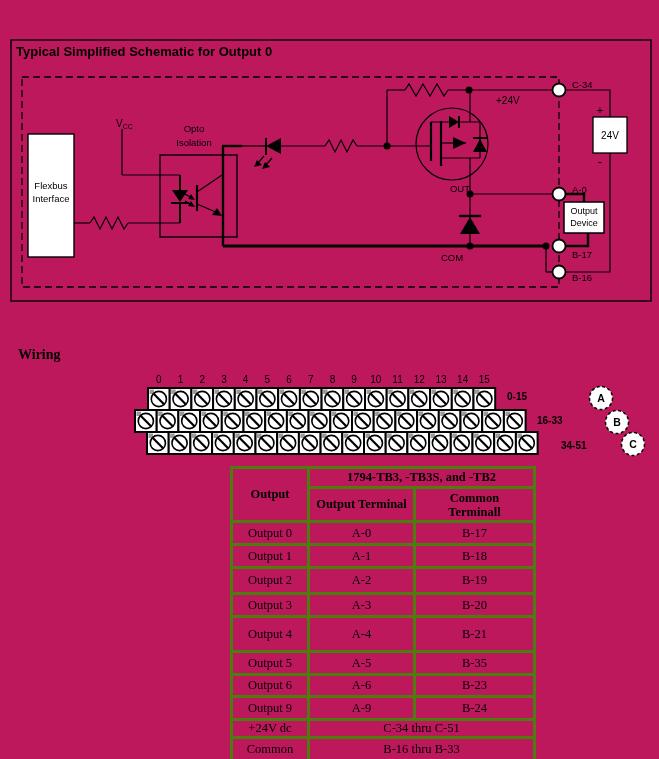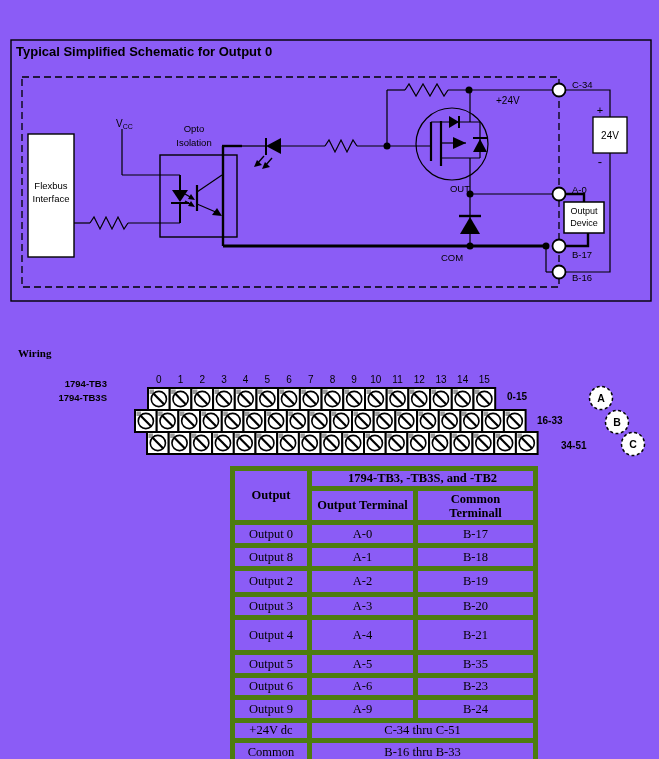--- a/index.html
+++ b/index.html
@@ -1,40 +1,40 @@
 <!DOCTYPE html>
 <html><head>
 <meta charset="utf-8">
 <style>
   html,body { margin:0; padding:0; background:#fff; }
   .page {
-    position:relative; width:659px; height:759px; background:#8b5cf6;
+    position:relative; width:659px; height:759px; background:#be185d;
     font-family:"Liberation Sans", sans-serif; color:#000;
     overflow:hidden;
   }
   svg { position:absolute; left:0; }
   svg text { font-family:"Liberation Sans", sans-serif; fill:#000; }
   #schematic-svg { top:0; }
   #wiring-svg   { top:360px; }
   .wiring-heading {
     position:absolute; left:18px; top:347px;
-    font-family:"Liberation Serif", serif; font-weight:bold; font-size:11px;
+    font-family:"Liberation Serif", serif; font-weight:bold; font-size:14px;
   }
   .module-labels {
     position:absolute; left:20px; top:377px; width:87px;
     text-align:right; font-weight:bold; font-size:9.5px; line-height:13.5px;
   }
   table.term-table {
     position:absolute; left:230px; top:466px;
     border-collapse:collapse; table-layout:fixed;
     font-family:"Liberation Serif", serif; font-size:12.5px;
     text-align:center;
   }
   table.term-table th, table.term-table td {
-    border:5px solid #4d7c0f; padding:0 2px; overflow:hidden;
+    border:3px solid #4d7c0f; padding:0 2px; overflow:hidden;
   }
   table.term-table th { font-weight:bold; }
   .hdr2 span { display:block; line-height:14px; }
 </style>
 </head>
 <body>
 
 <div class="page">
 
   <svg id="schematic-svg" width="659" height="315" viewBox="0 0 659 315">
@@ -164,24 +164,20 @@
       <circle cx="559" cy="272" r="6.5" fill="#fff" stroke="#000" stroke-width="1.8"></circle>
     </g>
     <text x="572" y="88" font-size="9.5">C-34</text>
     <text x="572" y="193" font-size="9.5">A-0</text>
     <text x="572" y="258" font-size="9.5">B-17</text>
     <text x="572" y="281" font-size="9.5">B-16</text>
   </svg>
 
   <div class="wiring-heading">Wiring</div>
 
-  <div class="module-labels">
-    <div>1794-TB3</div>
-    <div>1794-TB3S</div>
-  </div>
 
   <svg id="wiring-svg" width="659" height="110" viewBox="0 360 659 110">
     <g id="screws-layer">
         <g>
           <rect x="148" y="388" width="21.7" height="22" fill="#fff" stroke="#000" stroke-width="2"></rect>
           <rect x="149.5" y="389.5" width="4.5" height="4.5" fill="#9a9a9a"></rect>
           <circle cx="158.85" cy="399" r="7.6" fill="#fff" stroke="#000" stroke-width="1.6"></circle>
           <line x1="153.65" y1="393.8" x2="164.04999999999998" y2="404.2" stroke="#000" stroke-width="2.2"></line>
         </g>
         <g>
@@ -546,21 +542,21 @@
         <span>Common</span>
         <span>Terminall</span>
       </th>
     </tr>
     <tr style="height:23px">
       <td>Output 0</td>
       <td>A-0</td>
       <td>B-17</td>
     </tr>
     <tr style="height:23px">
-      <td>Output 8</td>
+      <td>Output 1</td>
       <td>A-1</td>
       <td>B-18</td>
     </tr>
     <tr style="height:26px">
       <td>Output 2</td>
       <td>A-2</td>
       <td>B-19</td>
     </tr>
     <tr style="height:23px">
       <td>Output 3</td>

